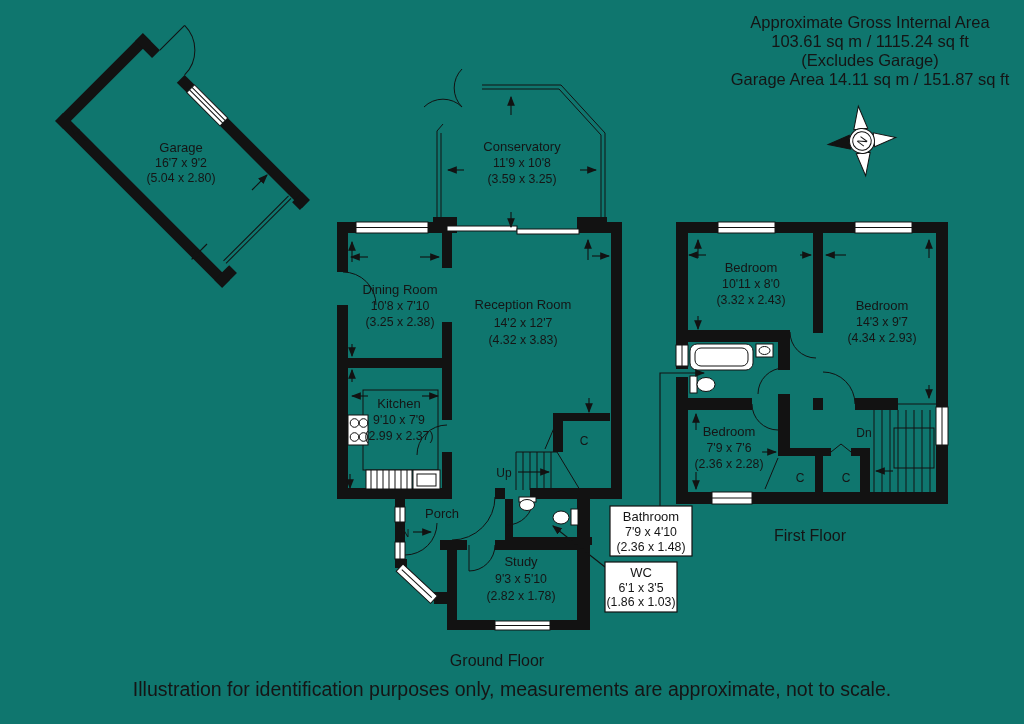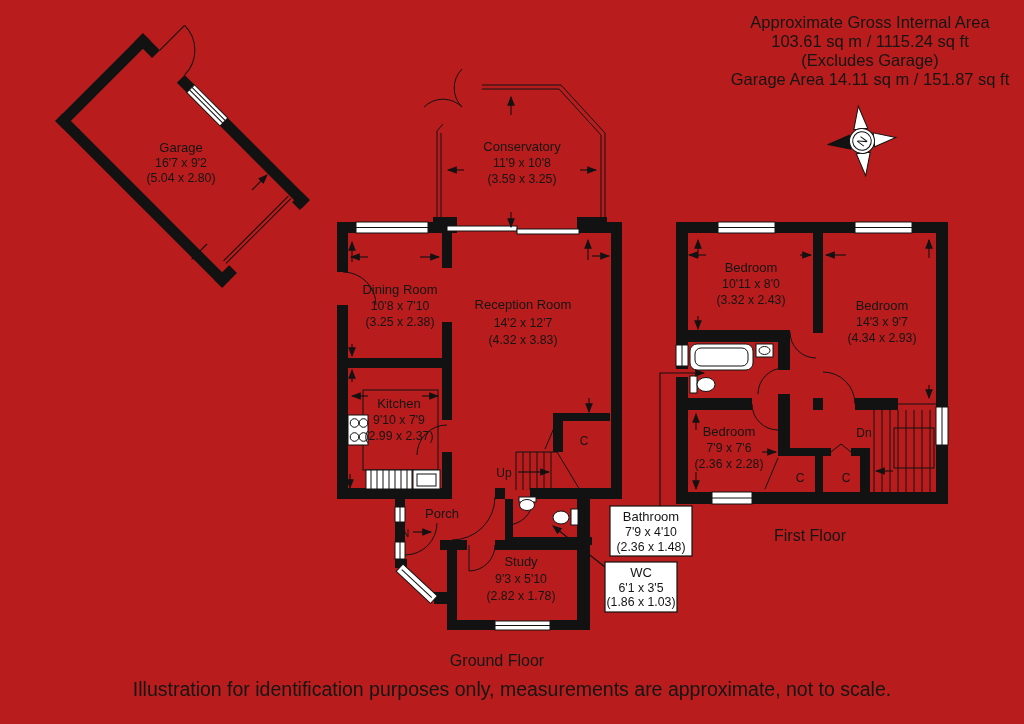--- a/index.html
+++ b/index.html
@@ -1,16 +1,16 @@
 <!DOCTYPE html>
 <html><head>
 <meta charset="utf-8">
 <style>
   html,body{margin:0;padding:0;background:#fff;}
-  #stage{width:1024px;height:724px;position:relative;background:#b91c1c;}
+  #stage{width:1024px;height:724px;position:relative;background:#0f766e;}
   svg{display:block;}
   svg text{font-family:"Liberation Sans",sans-serif;fill:#151515;}
   .wall{fill:#121212;}
   .win{fill:#ffffff;stroke:#121212;stroke-width:1;}
   .ln{fill:none;stroke:#121212;stroke-width:1;}
   .lnw{fill:#ffffff;stroke:#121212;stroke-width:1;}
   .box{fill:#ffffff;stroke:#121212;stroke-width:1.2;}
   .dim{fill:none;stroke:#121212;stroke-width:1.1;}
   .rm{font-size:13px;text-anchor:middle;}
   .dm{font-size:12.3px;text-anchor:middle;}

